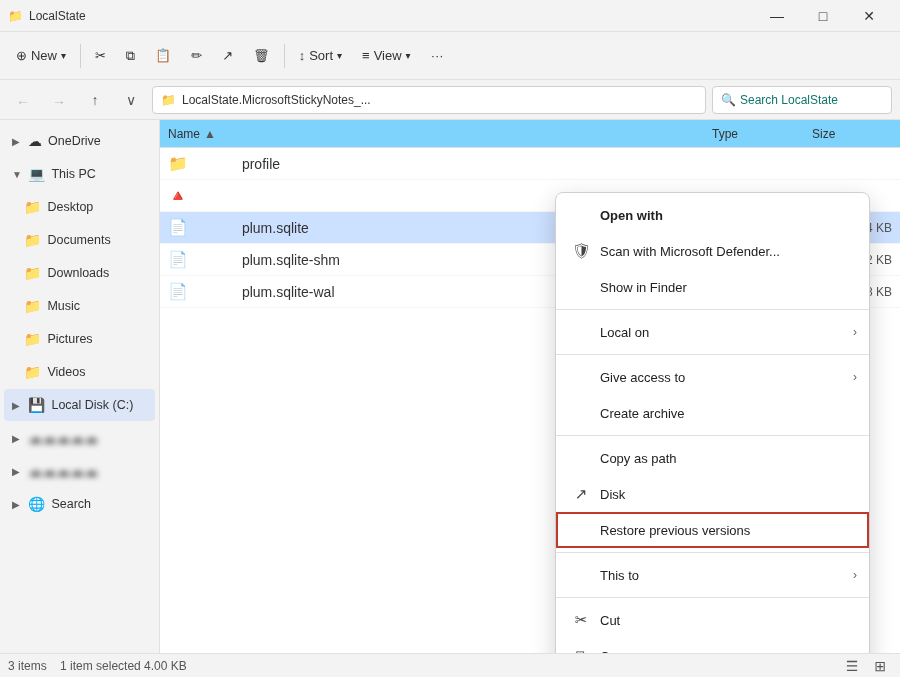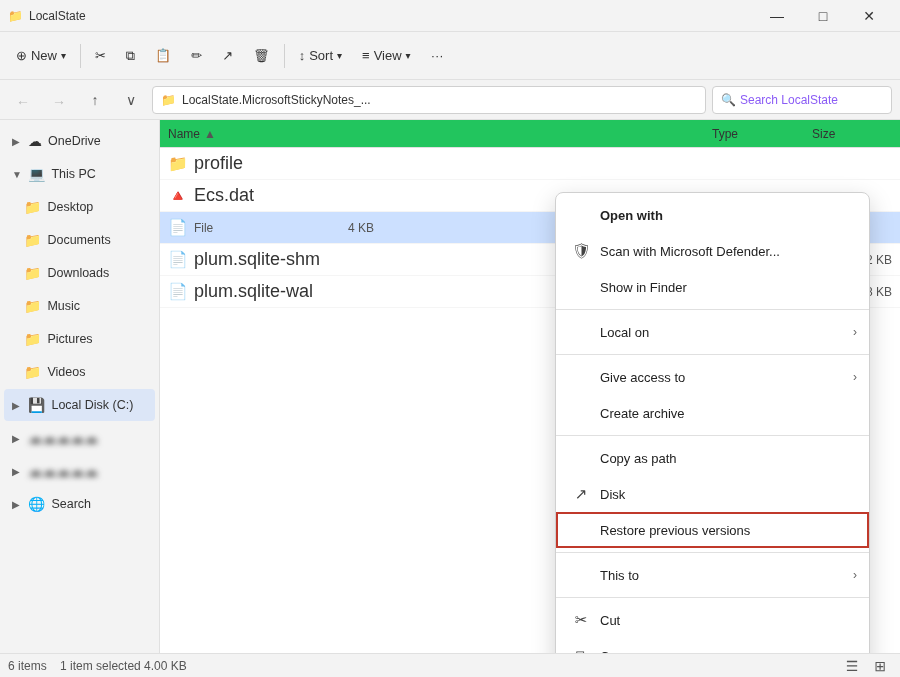--- a/index.html
+++ b/index.html
@@ -169,21 +169,21 @@
       flex: 1;
       background: white;
       overflow-y: auto;
       position: relative;
     }
     .file-list-header {
       height: 28px;
       display: flex;
       align-items: center;
       border-bottom: 1px solid #e0e0e0;
-      background: #22c55e;
+      background: #7dd3fc;
       padding: 0 8px;
       position: sticky;
       top: 0;
       z-index: 1;
     }
     .col-name {
       flex: 1;
       display: flex;
       align-items: center;
       gap: 4px;
@@ -197,21 +197,21 @@
     .file-row {
       height: 32px;
       display: flex;
       align-items: center;
       padding: 0 8px;
       cursor: pointer;
       border-bottom: 1px solid #f5f5f5;
     }
     .file-row.selected { background: #cce0ff; }
     .file-row .file-icon { font-size: 16px; margin-right: 6px; }
-    .file-row .file-name { flex: 1; font-size: 18px; color: #333; }
+    .file-row .file-name { flex: 1; font-size: 14px; color: #333; margin-left: 48px; }
     .file-row .file-type { width: 100px; font-size: 12px; color: #555; }
     .file-row .file-size { width: 80px; font-size: 12px; color: #555; text-align: right; }
 
     
     .status-bar {
       height: 24px;
       background: #f3f3f3;
       border-top: 1px solid #e0e0e0;
       display: flex;
       align-items: center;
@@ -360,21 +360,21 @@
   <button class="nav-btn disabled">←</button>
   <button class="nav-btn disabled">→</button>
   <button class="nav-btn">↑</button>
   <button class="nav-btn">∨</button>
   <div class="address-path">
     <span style="margin-right:6px">📁</span>
     <span>LocalState.MicrosoftStickyNotes_...</span>
   </div>
   <div class="search-box">
     <span>🔍</span>
-    <span style="color:#8b5cf6">Search LocalState</span>
+    <span style="color:#0f766e">Search LocalState</span>
   </div>
 </div>
 
 <div class="main-content">
 
   <div class="sidebar">
     <div class="sidebar-item">
       <span class="expand-icon">▶</span>
       <span class="item-icon">☁</span>
       <span>OneDrive</span>
@@ -443,26 +443,26 @@
     </div>
 
     <div class="file-row">
       <span class="file-icon">📁</span>
       <span class="file-name">profile</span>
       <span class="file-type"></span>
       <span class="file-size"></span>
     </div>
     <div class="file-row">
       <span class="file-icon">🔺</span>
-      <span class="file-name">Ecs.dat</span>
       <span class="file-type"></span>
       <span class="file-size"></span>
     </div>
     <div class="file-row selected">
       <span class="file-icon">📄</span>
+      <span class="file-name">plum.sqlite</span>
       <span class="file-type">File</span>
       <span class="file-size">4 KB</span>
     </div>
     <div class="file-row">
       <span class="file-icon">📄</span>
       <span class="file-name">plum.sqlite-shm</span>
       <span class="file-type">-SHM File</span>
       <span class="file-size">32 KB</span>
     </div>
     <div class="file-row">
@@ -532,21 +532,21 @@
           <span>Copy</span>
         </div>
 
       </div>
     </div>
   </div>
 </div>
 
 <div class="status-bar">
   <div>
-    <span>6 items</span>
+    <span>3 items</span>
     &nbsp;&nbsp;
     <span>1 item selected  4.00 KB</span>
   </div>
   <div class="status-bar-right">
     <button class="view-btn">☰</button>
     <button class="view-btn">⊞</button>
   </div>
 </div>
 
 </body></html>

